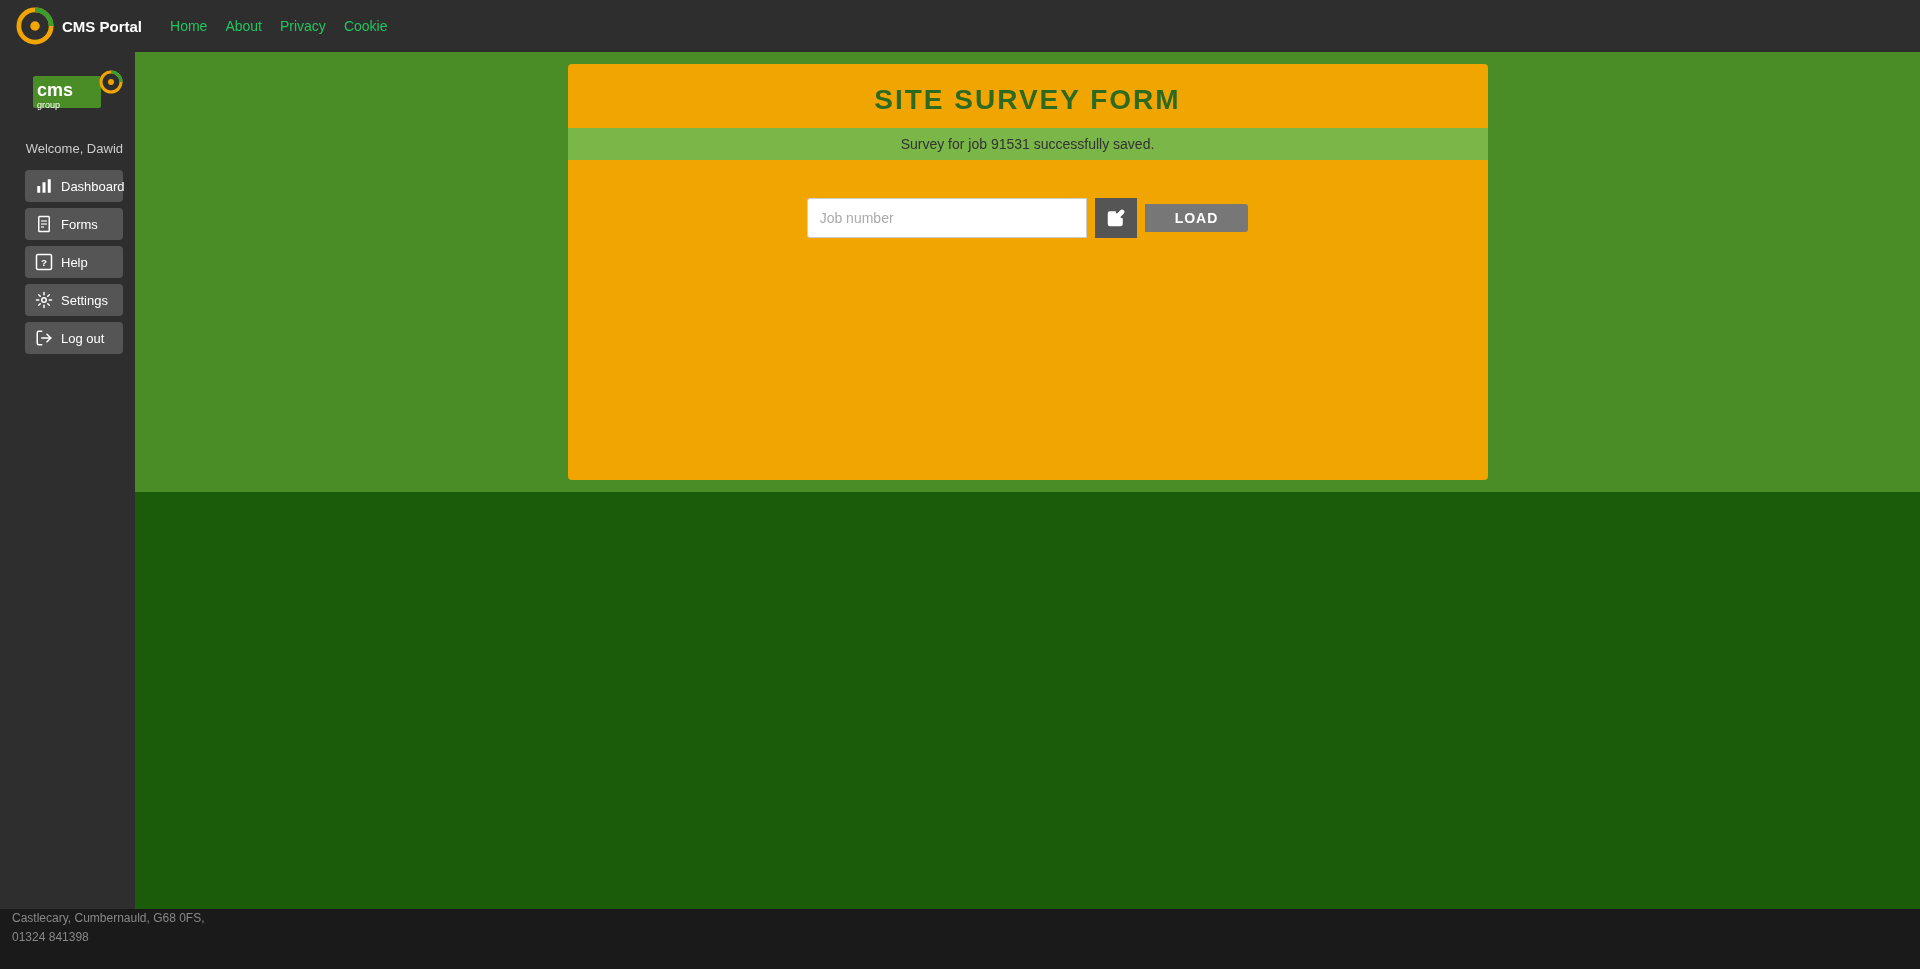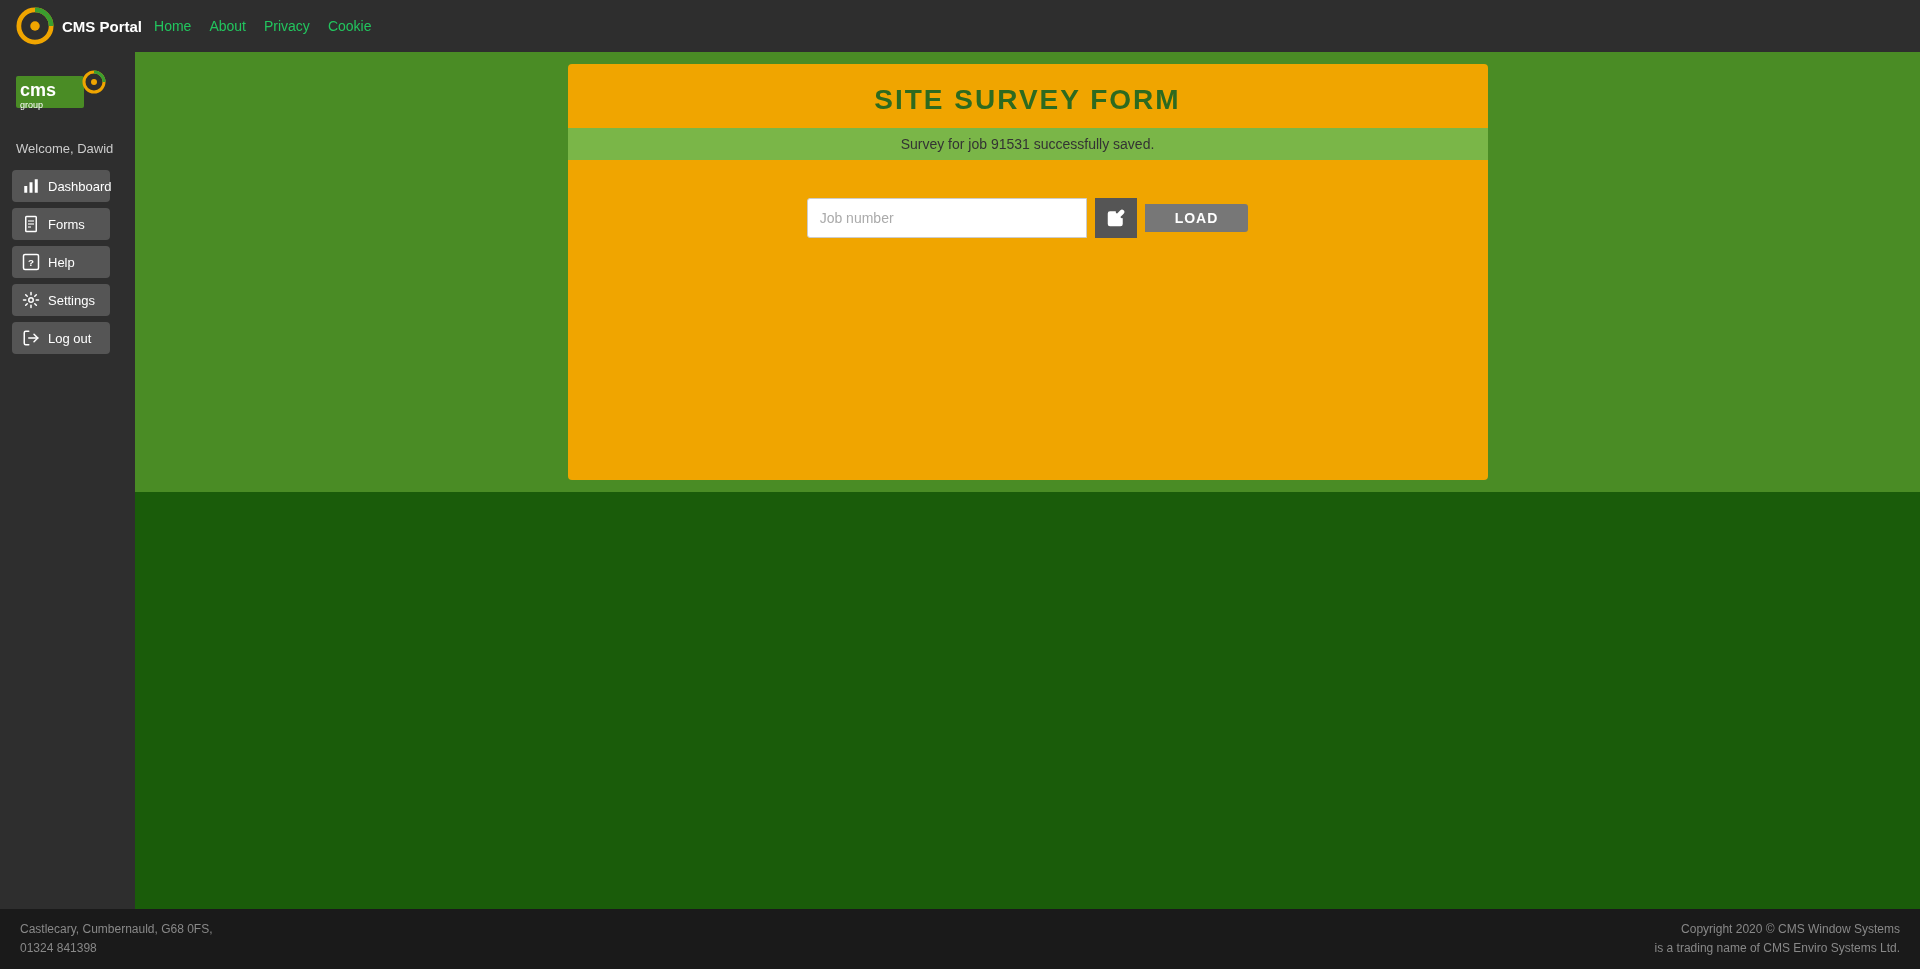--- a/index.html
+++ b/index.html
@@ -12,21 +12,21 @@
       flex-direction: column;
     }
 
     
     .navbar {
       background: #2e2e2e;
       height: 52px;
       display: flex;
       align-items: center;
       padding: 0 16px;
-      gap: 4px;
+      gap: 20px;
       flex-shrink: 0;
     }
 
     .navbar-brand {
       display: flex;
       align-items: center;
       gap: 8px;
     }
 
     .navbar-logo {
@@ -58,21 +58,21 @@
       display: flex;
       flex: 1;
     }
 
     
     .sidebar {
       width: 135px;
       background: #2e2e2e;
       display: flex;
       flex-direction: column;
-      align-items: flex-start;
+      align-items: flex-end;
       padding: 16px 12px;
       gap: 6px;
       flex-shrink: 0;
     }
 
     .sidebar-logo {
       margin-bottom: 8px;
       padding-left: 4px;
     }
 
@@ -186,23 +186,23 @@
       cursor: pointer;
       letter-spacing: 1px;
       border-radius: 0 3px 3px 0;
     }
 
     
     .footer {
       background: #1a1a1a;
       height: 60px;
       display: flex;
-      align-items: center;
+      align-items: flex-start;
       justify-content: space-between;
-      padding: 0 20px;
+      padding: 0 12px;
       flex-shrink: 0;
     }
 
     .footer-left {
       color: #888888;
       font-size: 12px;
       line-height: 1.6;
     }
 
     .footer-right {
@@ -336,17 +336,13 @@
     </div>
     <div class="lower-green"></div>
   </div>
 </div>
 
 <footer class="footer">
   <div class="footer-left">
     <div>Castlecary, Cumbernauld, G68 0FS,</div>
     <div>01324 841398</div>
   </div>
-  <div class="footer-right">
-    <div>Copyright 2020 © CMS Window Systems</div>
-    <div>is a trading name of CMS Enviro Systems Ltd.</div>
-  </div>
 </footer>
 
 </body></html>

